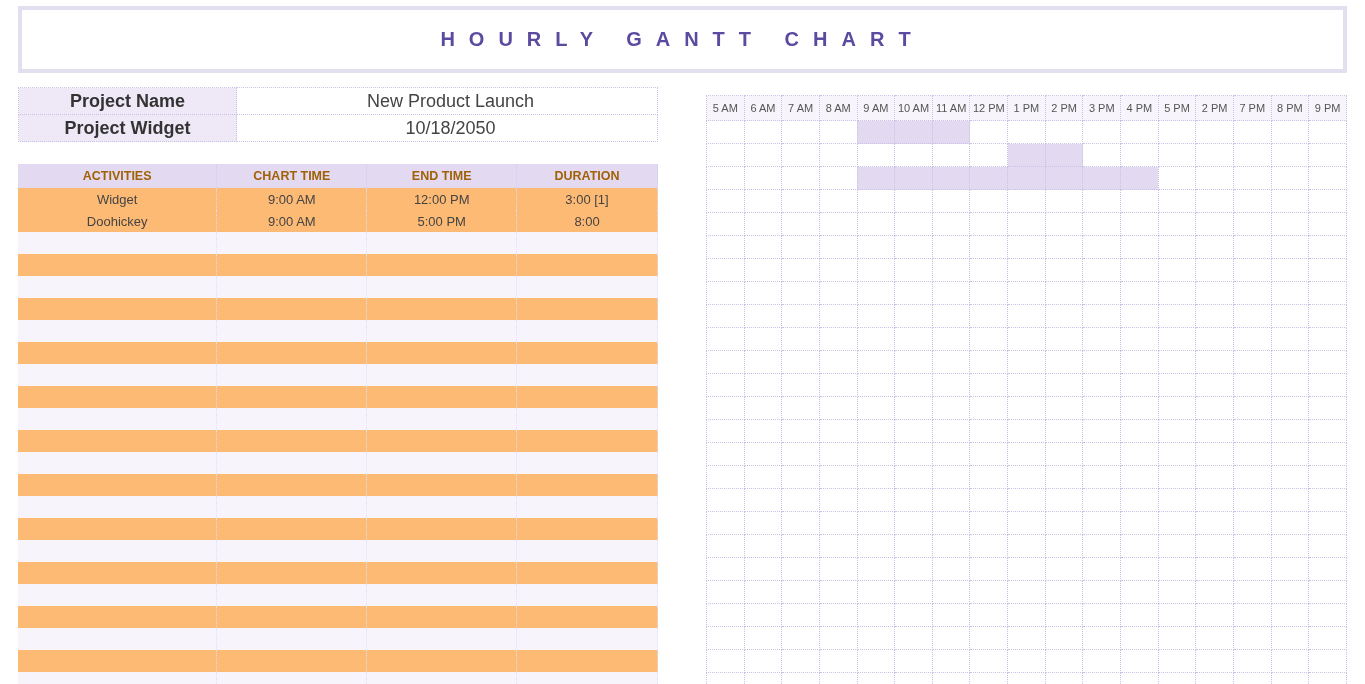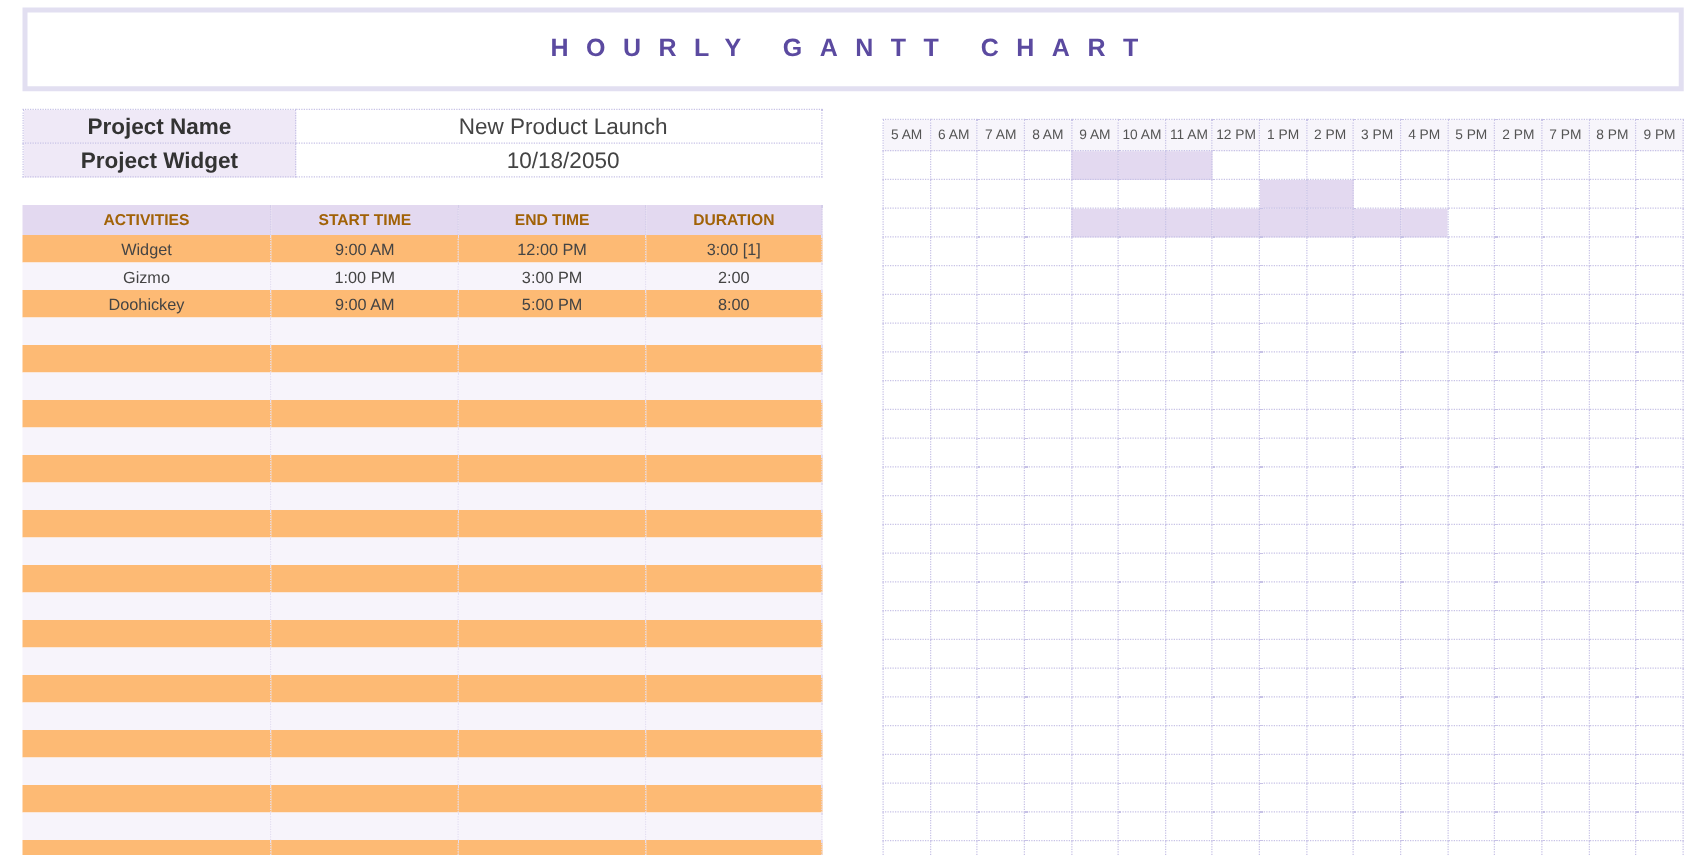--- a/index.html
+++ b/index.html
@@ -43,37 +43,31 @@
         <td class="lbl">Project Widget</td>
         <td class="val">10/18/2050</td>
       </tr>
     </tbody>
       </table>
 
     <table class="activities">
       <thead>
         <tr>
           <th style="width:200px">ACTIVITIES</th>
-          <th style="width:150px">START TIME</th>
+          <th style="width:150px">CHART TIME</th>
           <th style="width:150px">END TIME</th>
           <th style="width:140px">DURATION</th>
         </tr>
       </thead>
       <tbody id="activities-body">
           <tr class="plain">
             <td>Widget</td>
             <td>9:00 AM</td>
             <td>12:00 PM</td>
             <td>3:00 [1]</td>
-          </tr>
-          <tr class="band">
-            <td>Gizmo</td>
-            <td>1:00 PM</td>
-            <td>3:00 PM</td>
-            <td>2:00</td>
           </tr>
           <tr class="plain">
             <td>Doohickey</td>
             <td>9:00 AM</td>
             <td>5:00 PM</td>
             <td>8:00</td>
           </tr>
           <tr class="band">
             <td>&nbsp;</td>
             <td>&nbsp;</td>

